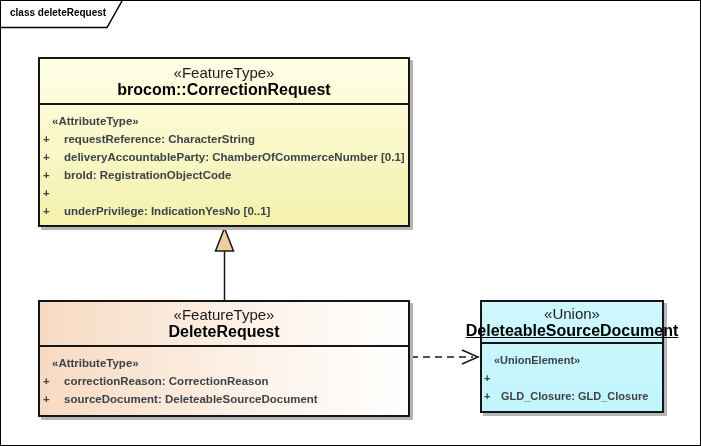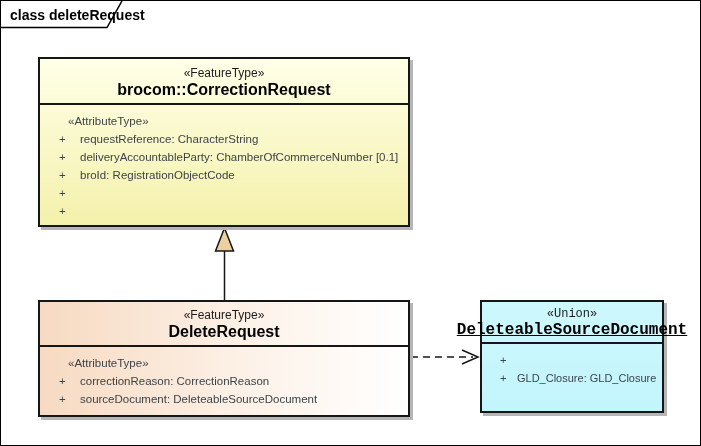--- a/index.html
+++ b/index.html
@@ -10,21 +10,21 @@
     background:#ffffff;
     font-family:"Liberation Sans", sans-serif;
     overflow:hidden;
   }
   svg.overlay {
     position:absolute; left:0; top:0; width:699px; height:444px;
     pointer-events:none;
   }
   .frame-title {
     position:absolute; left:9px; top:6px;
-    font-size:14px; font-weight:bold; color:#000000;
+    font-size:10px; font-weight:bold; color:#000000;
     white-space:nowrap;
   }
   .uml-class {
     position:absolute;
     box-sizing:border-box;
     border:2px solid #161616;
     box-shadow:3px 3px 0 #b6b6b6;
   }
   .c1 {
     left:37px; top:56px; width:372px; height:170px;
@@ -39,27 +39,27 @@
     background:linear-gradient(180deg,#cdf8fd 0%, #c2f5fc 100%);
   }
   .hdr {
     box-sizing:border-box;
     border-bottom:2px solid #161616;
     display:flex; flex-direction:column;
     align-items:center; justify-content:center;
   }
   .c1 .hdr { height:46px; }
   .c2 .hdr { height:45px; }
-  .c3 .hdr { height:42px;font-family:Liberation Mono, monospace; }
-  .stereo { font-size:12px; color:#1c1c1c; line-height:14px; }
+  .c3 .hdr { height:42px; }
+  .stereo { font-size:15px; color:#1c1c1c; line-height:14px; }
   .cname  { font-size:16px; font-weight:bold; color:#000000; line-height:15px; margin-top:2px; white-space:nowrap; }
   .c3 .cname { text-decoration:underline; }
   .attrs {
-    padding:7px 6px 0 16px;
-    font-size:11.5px; color:#3d4349;
+    padding:7px 6px 0 0;
+    font-size:11.5px; color:#3d4349;font-weight:bold;
   }
   .c3 .attrs { font-size:11px; }
   .attr-stereo { padding-left:12px; line-height:18px; white-space:nowrap; }
   .attr-row { display:flex; line-height:18px; white-space:nowrap; }
   .vis { width:21px; padding-left:3px; flex:0 0 auto; }
   .c3 .vis { width:17px; padding-left:2px; }
 </style>
 </head>
 <body>
 
@@ -99,20 +99,21 @@
       </div>
       <div class="attr-row">
         <span class="vis">+</span>
         <span>broId: RegistrationObjectCode</span>
       </div>
       <div class="attr-row">
         <span class="vis">+</span>
       </div>
       <div class="attr-row">
         <span class="vis">+</span>
+        <span>underPrivilege: IndicationYesNo [0..1]</span>
       </div>
     </div>
   </div>
 
   <div class="uml-class c2">
     <div class="hdr">
       <div class="stereo">«FeatureType»</div>
       <div class="cname">DeleteRequest</div>
     </div>
     <div class="attrs">
@@ -127,20 +128,21 @@
       </div>
     </div>
   </div>
 
   <div class="uml-class c3">
     <div class="hdr">
       <div class="stereo">«Union»</div>
       <div class="cname">DeleteableSourceDocument</div>
     </div>
     <div class="attrs">
+      <div class="attr-stereo">«UnionElement»</div>
       <div class="attr-row">
         <span class="vis">+</span>
       </div>
       <div class="attr-row">
         <span class="vis">+</span>
         <span>GLD_Closure: GLD_Closure</span>
       </div>
     </div>
   </div>
 

